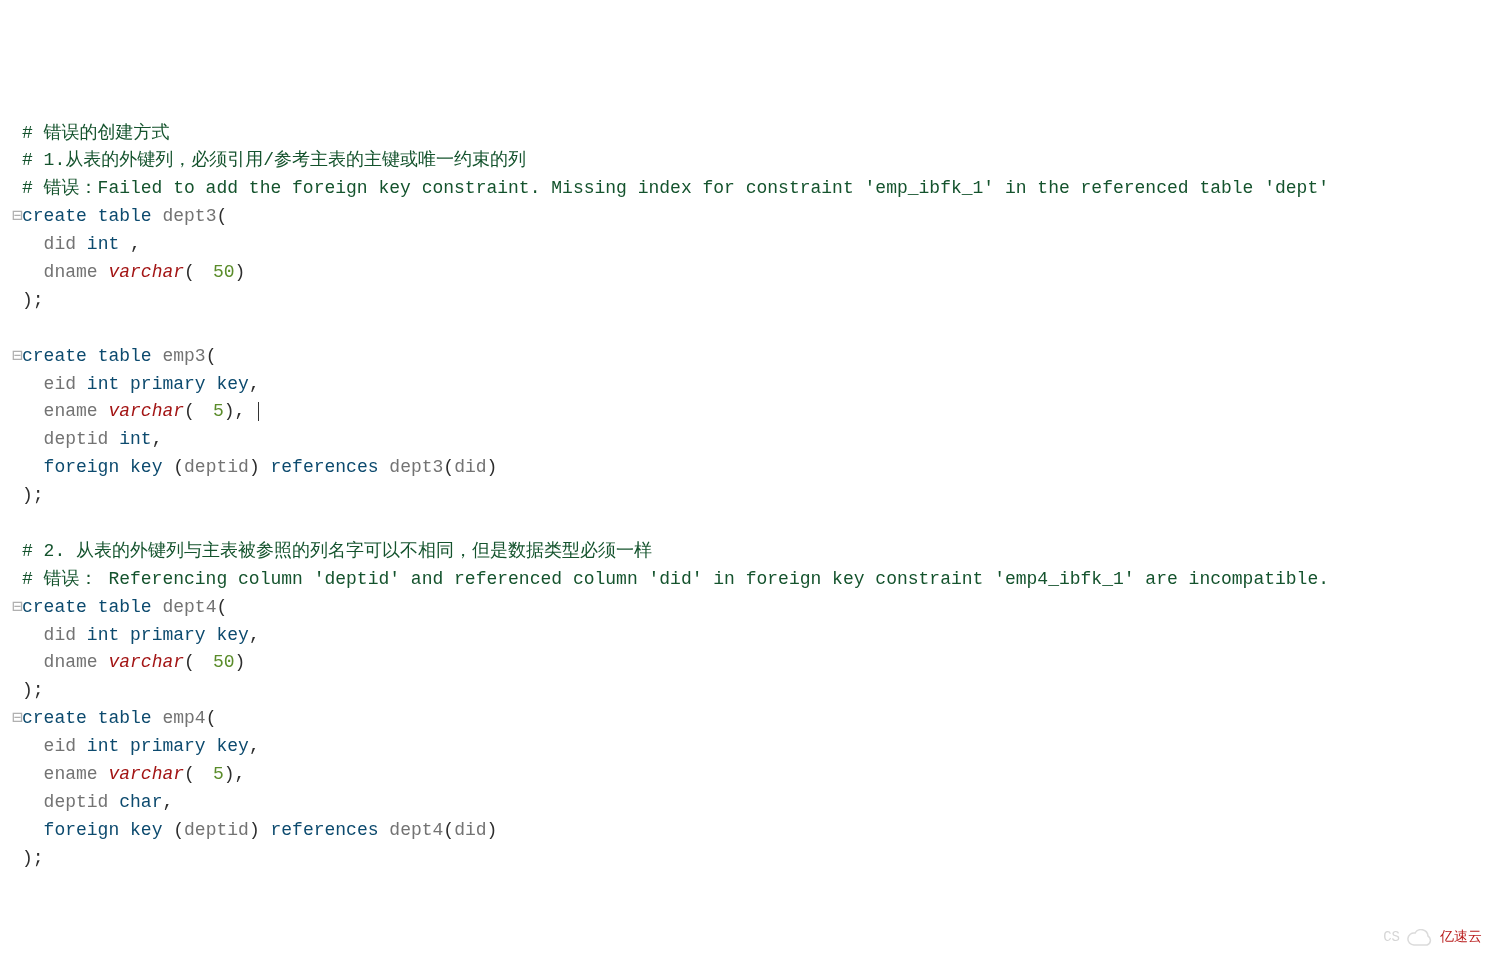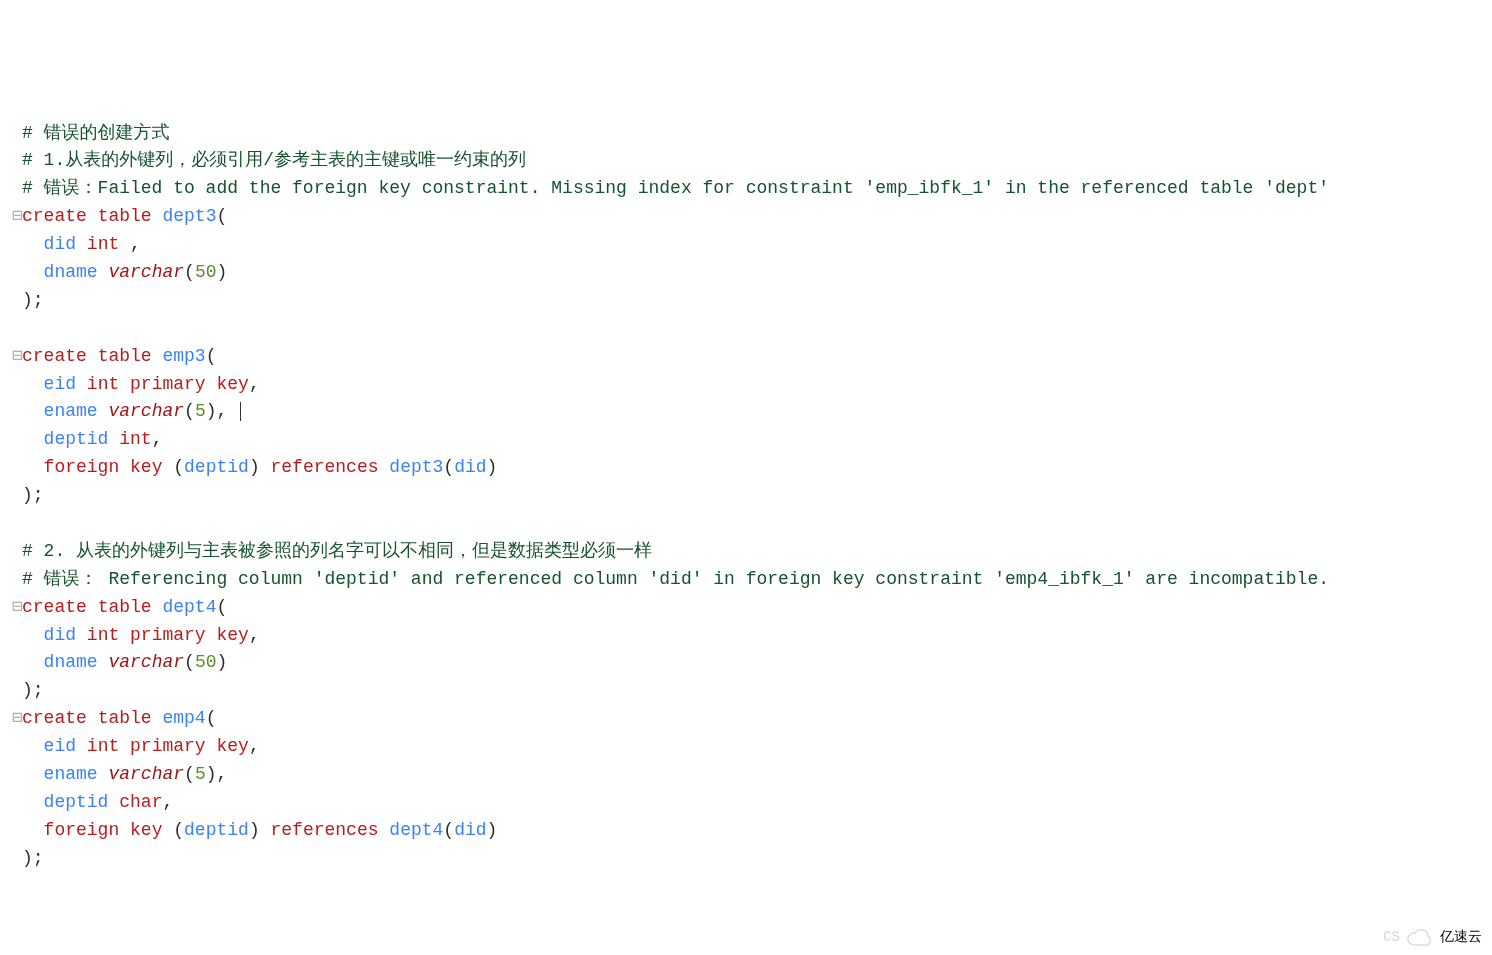--- a/index.html
+++ b/index.html
@@ -9,45 +9,45 @@
     font-size: 18px;
     line-height: 1.55;
     color: #333;
     background: #fff;
     white-space: pre;
     overflow-x: auto;
     position: relative;
   }
   .line { display: block; }
   .cmt { color: #14532d; }
-  .kw  { color: #b91c1c; }
+  .kw  { color: #0c4a6e; }
   .fn  { color: #a31515; font-style: italic; }
-  .num { color: #5a8c2a; }
-  .id  { color: #3b82f6; }
+  .num { color: #5a8c2a; margin-left: 18px; }
+  .id  { color: #737373; }
   .pn  { color: #2d2d2d; }
   .fold {
     display: inline-block;
     width: 10px;
     color: #b0b0b0;
     user-select: none;
   }
   .blank { display:inline-block; width:10px; }
   .cursor {
     display: inline-block;
     width: 1px;
     height: 1.1em;
     background: #333;
     vertical-align: text-bottom;
     margin-left: 2px;
   }
   .wm {
     position: fixed;
     right: 10px;
     bottom: 6px;
-    color: #000000;
+    color: #b91c1c;
     font-size: 14px;
     display: flex;
     align-items: center;
     gap: 6px;
     user-select: none;
   }
   .wm svg { opacity: .55; }
   .wm2 {
     position: fixed;
     right: 92px;

